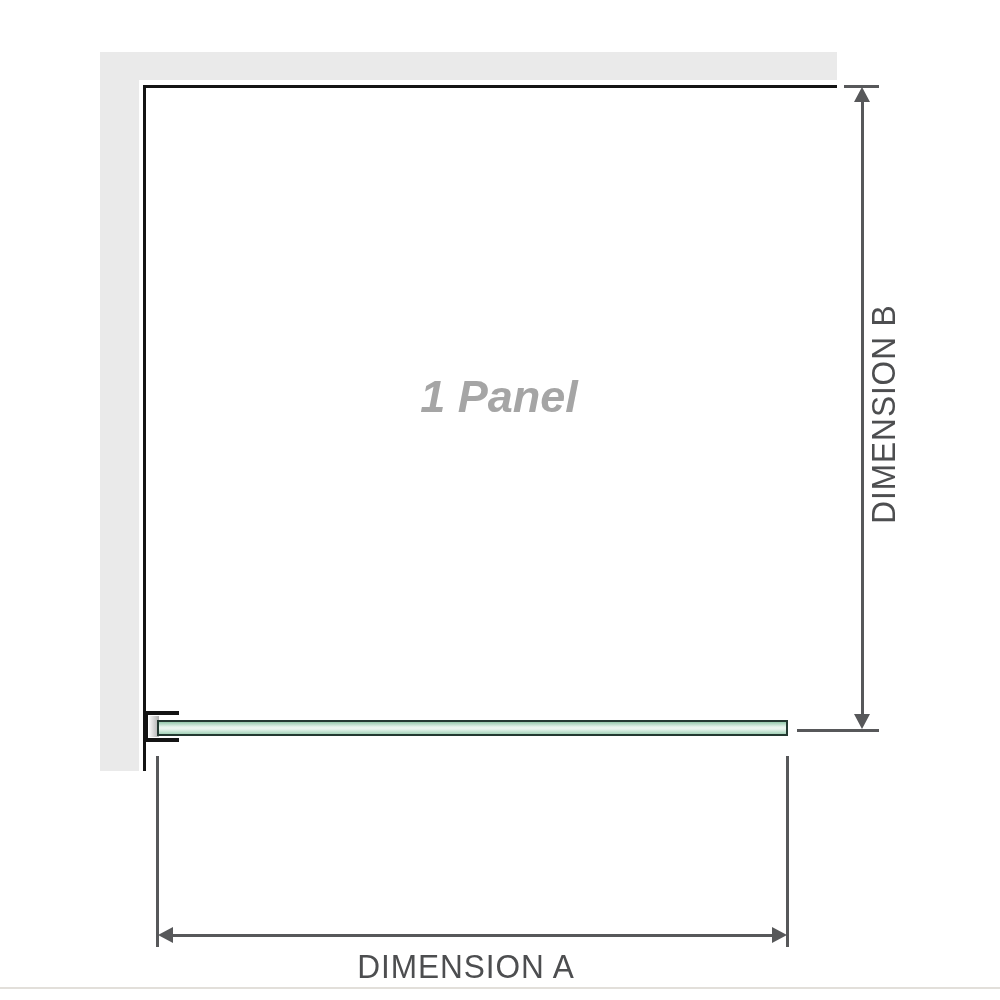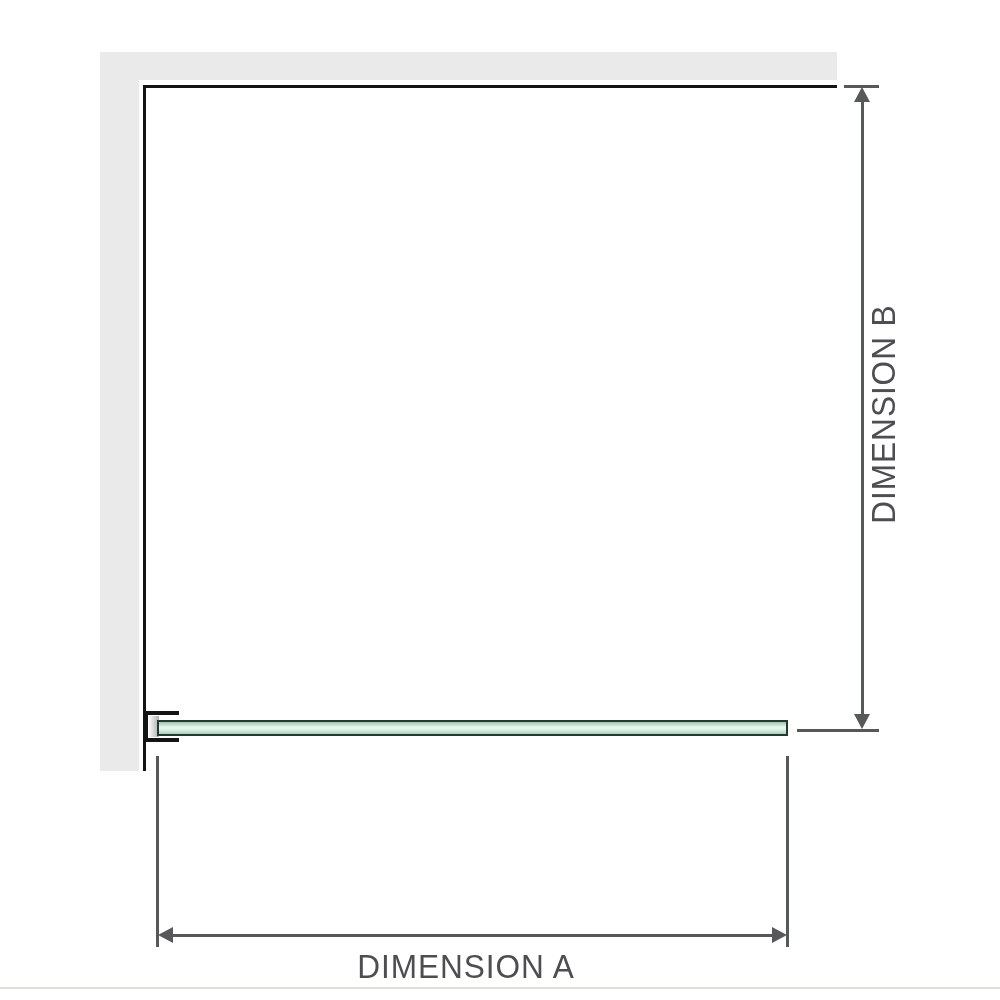--- a/index.html
+++ b/index.html
@@ -164,16 +164,17 @@
   <div class="abs tri dimb-arrow-down"></div>
   <div class="abs dimb-label">DIMENSION B</div>
 
   <div class="abs dim dima-ext-left"></div>
   <div class="abs dim dima-ext-right"></div>
   <div class="abs dim dima-line"></div>
   <div class="abs tri dima-arrow-left"></div>
   <div class="abs tri dima-arrow-right"></div>
   <div class="abs dima-label">DIMENSION A</div>
 
+  <div class="abs panel-label">1 Panel</div>
 
   <div class="abs baseline"></div>
 
 </div>
 
 </body></html>

